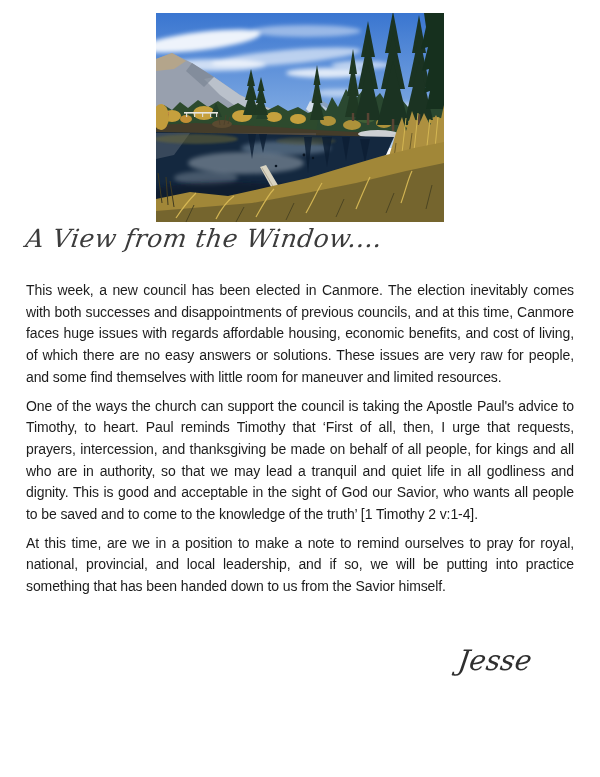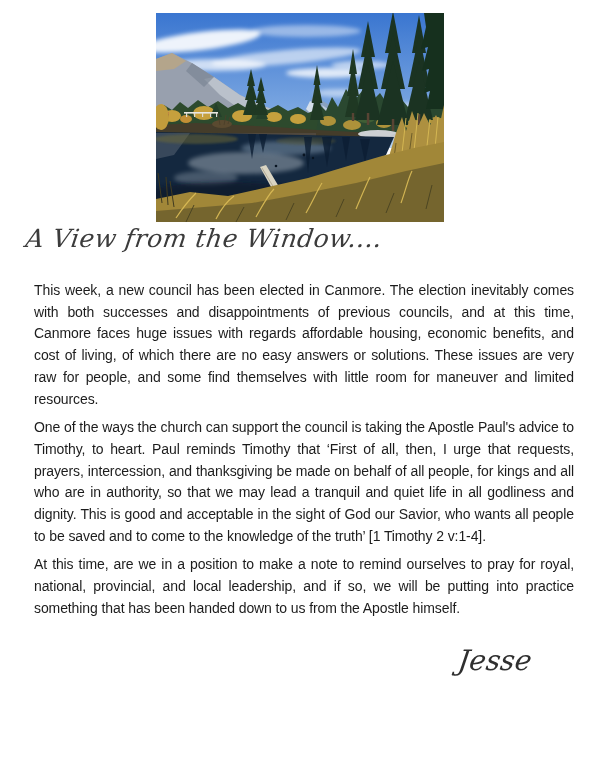--- a/index.html
+++ b/index.html
@@ -12,21 +12,21 @@
   }
   .photo svg { display:block; }
   .title {
     position:absolute; left:24px; top:224px; margin:0;
     font-family:"DejaVu Serif", serif; font-style:italic; font-weight:400;
     font-size:25px; color:#3c3c3c; letter-spacing:0.5px;
     transform:skewX(-8deg); transform-origin:left bottom; white-space:nowrap;
   }
   .article { position:absolute; left:26px; top:280px; width:548px; }
   .article p {
-    margin:0 0 7px 8px; text-align:justify; text-justify:inter-word;
+    margin:0 0 7px 0; text-align:justify; text-justify:inter-word;
     font-size:14px; line-height:21.7px; color:#1c1c1c; letter-spacing:-0.1px;
   }
   .signature {
     position:absolute; left:440px; top:644px; width:110px; text-align:center;
     font-family:"DejaVu Serif", serif; font-style:italic; font-weight:400;
     font-size:28px; color:#2f2f2f; transform:skewX(-8deg);
   }
 </style>
 </head>
 <body>
@@ -229,18 +229,18 @@
         </g>
       </g>
     </svg>
   </figure>
 
   <h1 class="title">A View from the Window....</h1>
 
   <section class="article">
     <p>This week, a new council has been elected in Canmore. The election inevitably comes with both successes and disappointments of previous councils, and at this time, Canmore faces huge issues with regards affordable housing, economic benefits, and cost of living, of which there are no easy answers or solutions. These issues are very raw for people, and some find themselves with little room for maneuver and limited resources.</p>
     <p>One of the ways the church can support the council is taking the Apostle Paul's advice to Timothy, to heart. Paul reminds Timothy that ‘First of all, then, I urge that requests, prayers, intercession, and thanksgiving be made on behalf of all people, for kings and all who are in authority, so that we may lead a tranquil and quiet life in all godliness and dignity. This is good and acceptable in the sight of God our Savior, who wants all people to be saved and to come to the knowledge of the truth’ [1 Timothy 2 v:1-4].</p>
-    <p>At this time, are we in a position to make a note to remind ourselves to pray for royal, national, provincial, and local leadership, and if so, we will be putting into practice something that has been handed down to us from the Apostle himself.</p>
+    <p>At this time, are we in a position to make a note to remind ourselves to pray for royal, national, provincial, and local leadership, and if so, we will be putting into practice something that has been handed down to us from the Savior himself.</p>
   </section>
 
   <div class="signature">Jesse</div>
 
 </div>
 
 </body></html>

